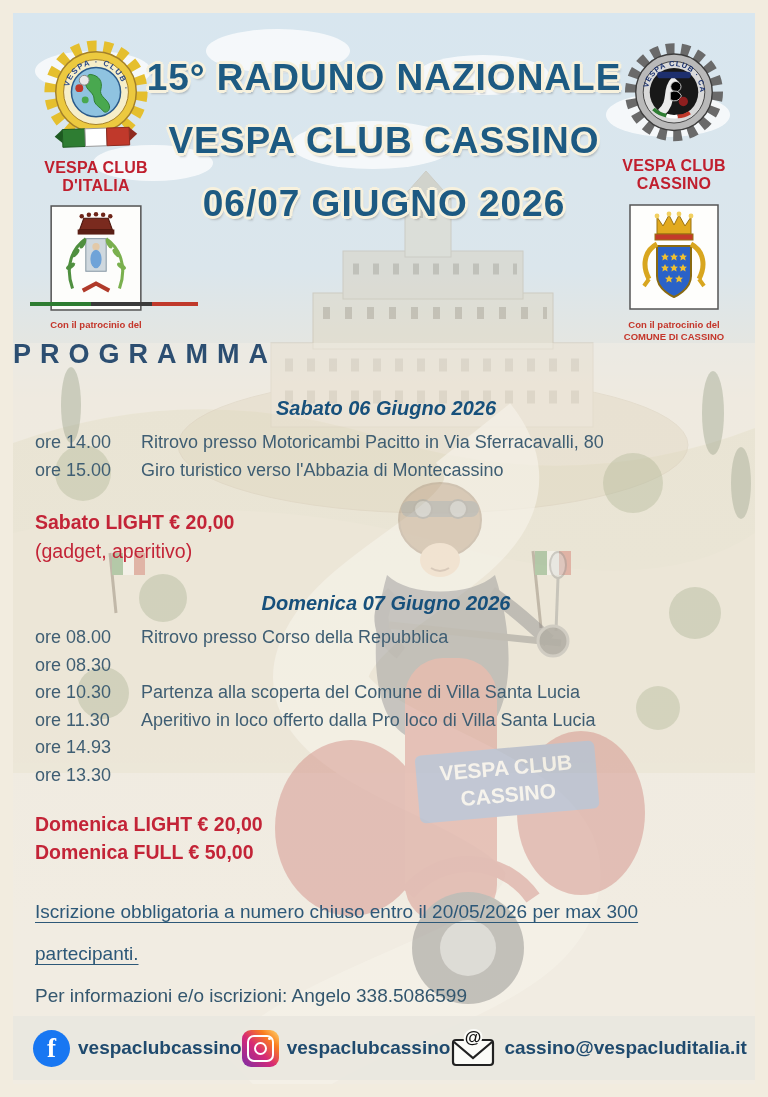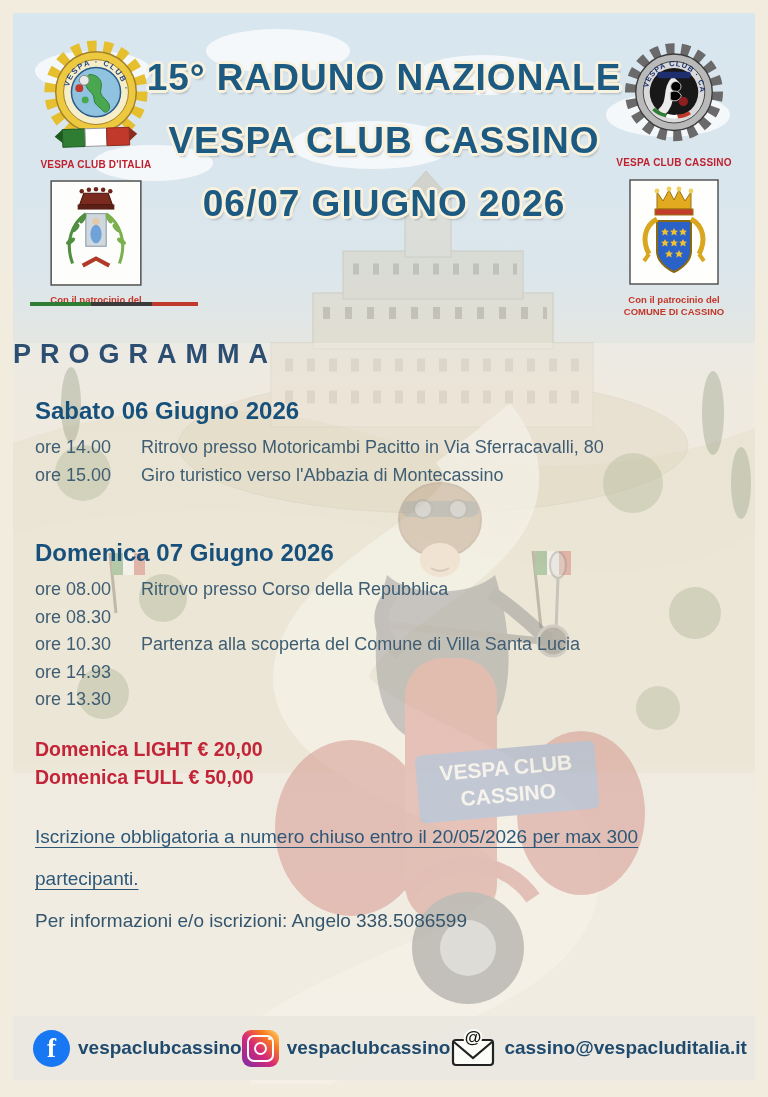--- a/index.html
+++ b/index.html
@@ -6,21 +6,21 @@
   .poster{position:relative;width:768px;height:1097px;background:#f2ecdf;overflow:hidden;
           font-family:"Liberation Sans", sans-serif;}
   .canvas{position:absolute;left:13px;top:13px;width:742px;height:1071px;overflow:hidden;
           background:linear-gradient(180deg,#d8e6ef 0%,#dbe6ec 24%,#ebe6da 36%,#efeadf 100%);}
   .bg-ill{position:absolute;left:0;top:0;width:742px;height:1071px;}
 
   
   .sponsor-col{position:absolute;top:26px;width:150px;text-align:center;}
   .sponsor-col.left{left:8px;} .sponsor-col.right{right:6px;}
   .gear-wrap{display:inline-block;}
-  .logo-label{margin-top:2px;font-size:10px;font-weight:bold;color:#c01f2e;letter-spacing:.2px;}
+  .logo-label{margin-top:2px;font-size:16px;font-weight:bold;color:#c01f2e;letter-spacing:.2px;}
   .arms-wrap{margin-top:10px;}
   .patronage{margin-top:4px;font-size:9.5px;font-weight:bold;color:#c4352a;line-height:12px;}
 
   
   .title-block{position:absolute;left:118px;right:118px;top:42px;text-align:center;}
   .title-line{font-size:37px;font-weight:bold;letter-spacing:1px;color:#1d5a82;line-height:46px;margin-bottom:17px;
     text-shadow:-2px -2px 0 #f7f1dd,2px -2px 0 #f7f1dd,-2px 2px 0 #f7f1dd,2px 2px 0 #f7f1dd,
                  0 -3px 0 #f7f1dd,0 3px 0 #f7f1dd,-3px 0 0 #f7f1dd,3px 0 0 #f7f1dd,2px 4px 2px rgba(60,60,60,.25);}
 
   
@@ -31,21 +31,21 @@
   .mn-stripe{display:flex;height:4px;margin-top:2px;width:168px;}
   .mn-stripe span:nth-child(1){flex:4;background:#2e7d32;}
   .mn-stripe span:nth-child(2){flex:4;background:#3a3a3a;}
   .mn-stripe span:nth-child(3){flex:3;background:#c0392b;}
 
   .programma{position:absolute;left:0;right:0;top:326px;
              font-size:27px;font-weight:bold;letter-spacing:9px;color:#2c4e71;}
 
   
   .flow{position:absolute;left:22px;right:18px;top:384px;}
-  .day-title{text-align:left;font-size:24px;font-weight:bold;color:#17507b;margin-bottom:9px;}
+  .day-title{text-align:center;font-size:20px;font-weight:bold;font-style:italic;color:#17507b;margin-bottom:9px;}
   .sched-row{display:flex;font-size:18px;color:#3f5e73;line-height:27.5px;}
   .sched-time{flex:0 0 106px;}
   .sched-text{flex:1;}
   .price{font-size:19.5px;font-weight:bold;color:#c32437;line-height:28px;}
   .price-note{font-size:19.5px;color:#c32437;line-height:30px;}
   .gap-s{height:24px;} .gap-m{height:26px;} .gap-l{height:21px;}
   .reg-note{margin-top:25px;max-width:690px;font-size:19px;color:#2d5878;line-height:42px;
             text-decoration:underline;text-underline-offset:4px;}
   .info-line{margin-top:10px;font-size:19px;color:#33566e;}
 
@@ -291,34 +291,40 @@
     <div class="sched-row">
       <span class="sched-time">ore 14.00</span>
       <span class="sched-text">Ritrovo presso Motoricambi Pacitto in Via Sferracavalli, 80</span>
     </div>
     <div class="sched-row">
       <span class="sched-time">ore 15.00</span>
       <span class="sched-text">Giro turistico verso l'Abbazia di Montecassino</span>
     </div>
 
     <div class="gap-s"></div>
+    <div class="price">Sabato LIGHT € 20,00</div>
+    <div class="price-note">(gadget, aperitivo)</div>
 
     <div class="gap-m"></div>
     <div class="day-title">Domenica 07 Giugno 2026</div>
 
     <div class="sched-row">
       <span class="sched-time">ore 08.00</span>
       <span class="sched-text">Ritrovo presso Corso della Repubblica</span>
     </div>
     <div class="sched-row">
       <span class="sched-time">ore 08.30</span>
     </div>
     <div class="sched-row">
       <span class="sched-time">ore 10.30</span>
       <span class="sched-text">Partenza alla scoperta del Comune di Villa Santa Lucia</span>
+    </div>
+    <div class="sched-row">
+      <span class="sched-time">ore 11.30</span>
+      <span class="sched-text">Aperitivo in loco offerto dalla Pro loco di Villa Santa Lucia</span>
     </div>
     <div class="sched-row">
       <span class="sched-time">ore 14.93</span>
     </div>
     <div class="sched-row">
       <span class="sched-time">ore 13.30</span>
     </div>
 
     <div class="gap-l"></div>
     <div class="price">Domenica LIGHT € 20,00</div>

